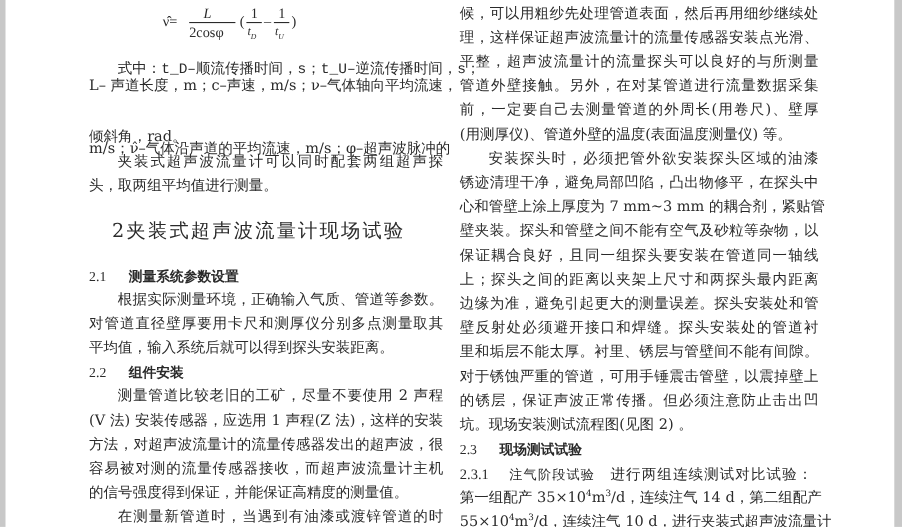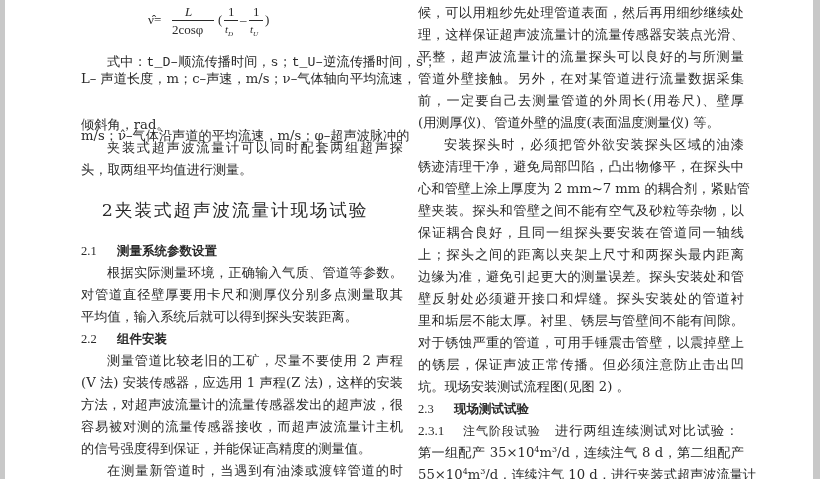--- a/index.html
+++ b/index.html
@@ -87,36 +87,36 @@
 <div class="col col-right">
   <div class="line justify" style="top:5px;">候，可以用粗纱先处理管道表面，然后再用细纱继续处</div>
   <div class="line justify" style="top:27px;">理，这样保证超声波流量计的流量传感器安装点光滑、</div>
   <div class="line justify" style="top:49px;">平整，超声波流量计的流量探头可以良好的与所测量</div>
   <div class="line justify" style="top:71px;">管道外壁接触。另外，在对某管道进行流量数据采集</div>
   <div class="line justify" style="top:93px;">前，一定要自己去测量管道的外周长(用卷尺)、壁厚</div>
   <div class="line" style="top:115px;">(用测厚仪)、管道外壁的温度(表面温度测量仪) 等。</div>
 
   <div class="line justify indent" style="top:137px;">安装探头时，必须把管外欲安装探头区域的油漆</div>
   <div class="line justify" style="top:159px;">锈迹清理干净，避免局部凹陷，凸出物修平，在探头中</div>
-  <div class="line justify" style="top:181px;">心和管壁上涂上厚度为 2 mm~7 mm 的耦合剂，紧贴管</div>
+  <div class="line justify" style="top:181px;">心和管壁上涂上厚度为 7 mm~3 mm 的耦合剂，紧贴管</div>
   <div class="line justify" style="top:203px;">壁夹装。探头和管壁之间不能有空气及砂粒等杂物，以</div>
   <div class="line justify" style="top:225px;">保证耦合良好，且同一组探头要安装在管道同一轴线</div>
   <div class="line justify" style="top:247px;">上；探头之间的距离以夹架上尺寸和两探头最内距离</div>
   <div class="line justify" style="top:269px;">边缘为准，避免引起更大的测量误差。探头安装处和管</div>
   <div class="line justify" style="top:291px;">壁反射处必须避开接口和焊缝。探头安装处的管道衬</div>
   <div class="line justify" style="top:313px;">里和垢层不能太厚。衬里、锈层与管壁间不能有间隙。</div>
   <div class="line justify" style="top:335px;">对于锈蚀严重的管道，可用手锤震击管壁，以震掉壁上</div>
   <div class="line justify" style="top:357px;">的锈层，保证声波正常传播。但必须注意防止击出凹</div>
   <div class="line" style="top:379px;text-align:right;">坑。现场安装测试流程图(见图 2) 。</div>
 
   <div class="line h3" style="top:401px;">
     <span class="num">2.3</span><span>现场测试试验</span>
   </div>
   <div class="line" style="top:423px;">
     <span class="h4num">2.3.1</span><span class="h4title">注气阶段试验</span><span style="letter-spacing:1px;">进行两组连续测试对比试验：</span>
   </div>
   <div class="line justify" style="top:445px;">
-    <span>第一组配产 35×10</span><sup>4</sup><span>m</span><sup>3</sup><span>/d，连续注气 8 d，第二组配产</span>
+    <span>第一组配产 35×10</span><sup>4</sup><span>m</span><sup>3</sup><span>/d，连续注气 14 d，第二组配产</span>
   </div>
   <div class="line justify" style="top:467px;">
     <span>55×10</span><sup>4</sup><span>m</span><sup>3</sup><span>/d，连续注气 10 d，进行夹装式超声波流量计</span>
   </div>
 </div>
 
 </body></html>

